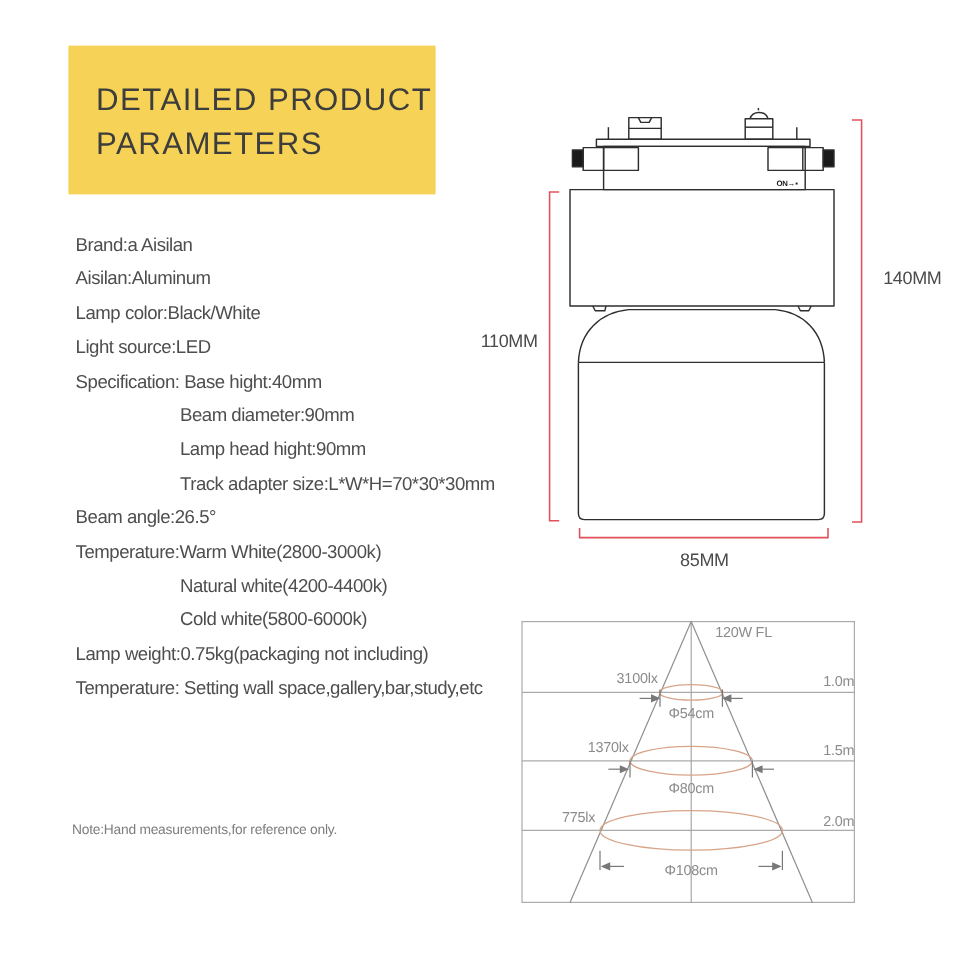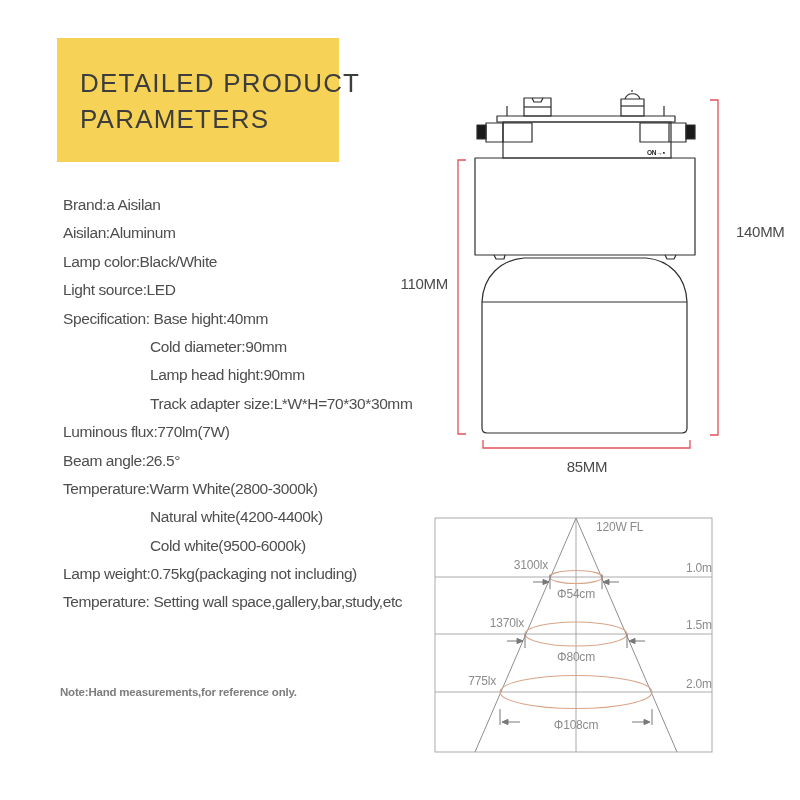--- a/index.html
+++ b/index.html
@@ -1,28 +1,28 @@
 <!DOCTYPE html>
 <html><head>
 <meta charset="utf-8">
 <style>
   html,body{margin:0;padding:0;background:#ffffff;}
   body{width:800px;height:800px;font-family:"Liberation Sans",sans-serif;}
   .canvas{position:relative;width:800px;height:800px;background:#fff;overflow:hidden;}
 
-  .header-box{position:absolute;left:57px;top:38px;width:282px;height:124px;background:#f6d357;}
+  .header-box{position:absolute;left:57px;top:38px;width:306px;height:124px;background:#f6d357;}
   .header-title{position:absolute;left:23px;top:27px;font-size:26px;line-height:36px;
                 letter-spacing:1.2px;color:#3d3d3d;font-weight:500;white-space:nowrap;}
 
   .specs{position:absolute;left:63px;top:191px;width:380px;color:#4e4e4e;
          font-size:15.5px;letter-spacing:-0.4px;}
   .spec-row{height:28.4px;line-height:28.4px;white-space:nowrap;}
   .spec-row.indent{padding-left:87px;}
 
-  .note{position:absolute;left:60px;top:686px;font-size:11.5px;letter-spacing:-0.2px;color:#7d7d7d;font-weight:bold;}
+  .note{position:absolute;left:60px;top:686px;font-size:11.5px;letter-spacing:-0.2px;color:#7d7d7d;}
 
   svg{position:absolute;overflow:visible;}
   .lamp-svg{left:430px;top:85px;}
   .beam-svg{left:430px;top:505px;}
 
   svg text{font-family:"Liberation Sans",sans-serif;}
   .dim-text{fill:#4a4a4a;font-size:15px;letter-spacing:-0.3px;}
   .beam-text{fill:#8c8c8c;font-size:12px;letter-spacing:-0.2px;}
   .on-text{fill:#1d1d1d;font-size:6.5px;font-weight:bold;letter-spacing:-0.2px;}
 </style>
@@ -37,28 +37,27 @@
       <div>PARAMETERS</div>
     </div>
   </div>
 
   <div class="specs">
       <div class="spec-row">Brand:a Aisilan</div>
       <div class="spec-row">Aisilan:Aluminum</div>
       <div class="spec-row">Lamp color:Black/White</div>
       <div class="spec-row">Light source:LED</div>
       <div class="spec-row">Specification: Base hight:40mm</div>
-      <div class="spec-row indent">Cold diameter:90mm</div>
+      <div class="spec-row indent">Beam diameter:90mm</div>
       <div class="spec-row indent">Lamp head hight:90mm</div>
       <div class="spec-row indent">Track adapter size:L*W*H=70*30*30mm</div>
-      <div class="spec-row">Luminous flux:770lm(7W)</div>
       <div class="spec-row">Beam angle:26.5°</div>
       <div class="spec-row">Temperature:Warm White(2800-3000k)</div>
       <div class="spec-row indent">Natural white(4200-4400k)</div>
-      <div class="spec-row indent">Cold white(9500-6000k)</div>
+      <div class="spec-row indent">Cold white(5800-6000k)</div>
       <div class="spec-row">Lamp weight:0.75kg(packaging not including)</div>
       <div class="spec-row">Temperature: Setting wall space,gallery,bar,study,etc</div>
     </div>
 
   <div class="note">Note:Hand measurements,for reference only.</div>
 
   <svg class="lamp-svg" width="360" height="400" viewBox="430 85 360 400">
     <g stroke="#2e2e2e" stroke-width="1.2" fill="none" stroke-linejoin="round">
 
       <line x1="507" y1="106" x2="507" y2="116"></line>

